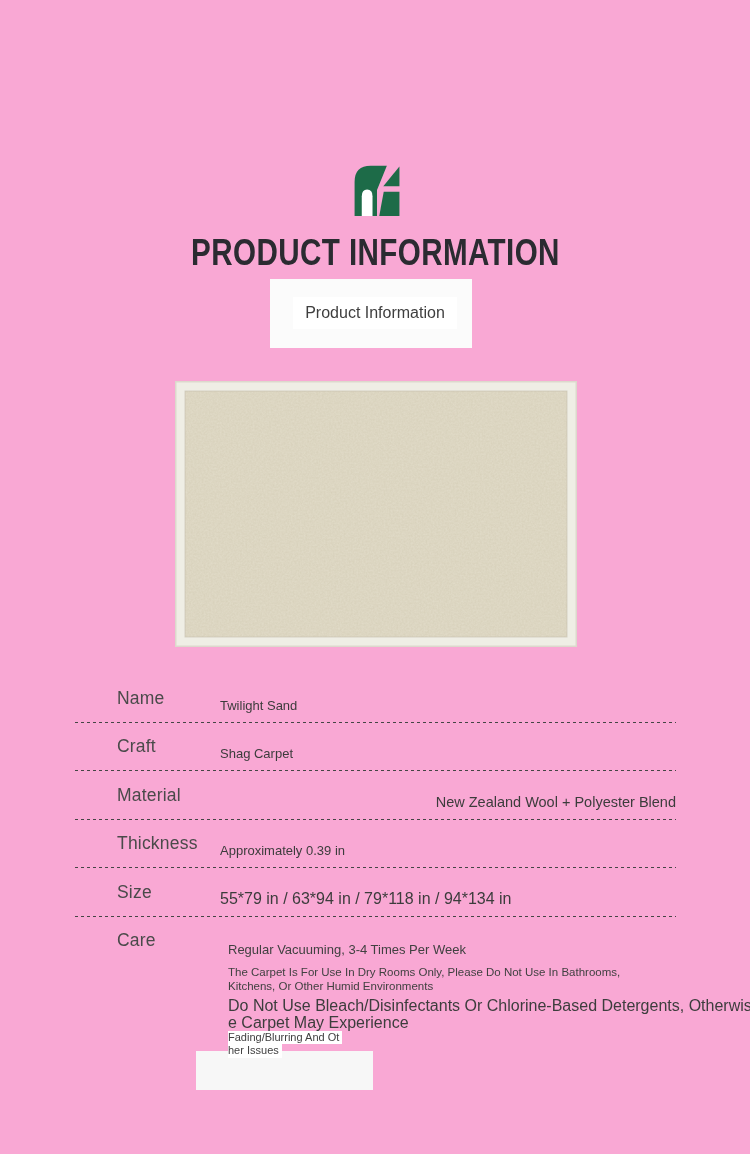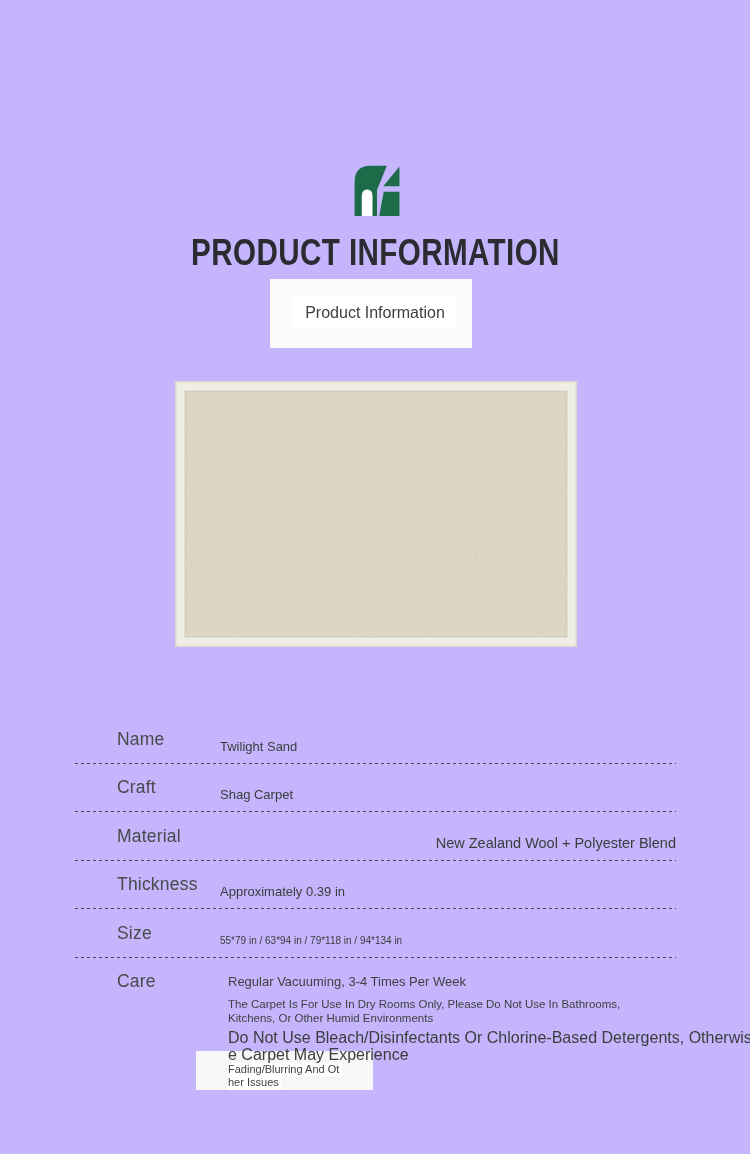--- a/index.html
+++ b/index.html
@@ -1,21 +1,21 @@
 <!DOCTYPE html>
 <html><head>
 <meta charset="utf-8">
 <style>
   html, body { margin: 0; padding: 0; background: #ffffff; }
   .page {
     position: relative;
     width: 750px;
     height: 1154px;
     margin: 0 auto;
-    background: #c4b5fd;
+    background: #f9a8d4;
     overflow: hidden;
     font-family: "Liberation Sans", "DejaVu Sans", sans-serif;
     color: #3f3f3f;
   }
 
   
   .patch { position: absolute; z-index: 0; }
   .patch-subtitle { left: 270px; top: 279px; width: 202px; height: 69px; background: #fbfbfb; }
   .patch-care { left: 196px; top: 1051px; width: 177px; height: 39px; background: #f7f7f7; }
 
@@ -69,21 +69,21 @@
     top: 381px;
     width: 402px;
     height: 266px;
     z-index: 1;
     display: block;
   }
 
   .spec-table {
     position: absolute;
     left: 75px;
-    top: 715px;
+    top: 674px;
     width: 601px;
     z-index: 1;
   }
   .spec-row {
     position: relative;
     display: flex;
     align-items: center;
     height: 48.5px;
   }
   .spec-row::after {
@@ -106,23 +106,23 @@
     color: #4a4a4a;
     letter-spacing: 0.2px;
   }
   .spec-value {
     flex: 1 1 auto;
     font-size: 13px;
     color: #3c3c3c;
     margin-top: 14px;
   }
   .spec-value.material { font-size: 14.5px; text-align: right; }
-  .spec-value.size { font-size: 10px; }
-
-  .care-lines { flex: 1 1 auto; margin-top: 3px; min-width: 0; overflow: visible; }
+  .spec-value.size { font-size: 16px; }
+
+  .care-lines { flex: 1 1 auto; margin-top: 12px; min-width: 0; overflow: visible; }
   .care-line { color: #414141; }
   .care-line.md { font-size: 13px; line-height: 15px; margin-bottom: 8px; }
   .care-line.sm { font-size: 11.5px; line-height: 14.5px; }
   .care-line.lg { font-size: 16px; line-height: 17px; white-space: nowrap; margin-top: 3px; color: #3d3d3d; }
   .care-line.lg + .care-line.lg { margin-top: 0; }
   .care-line.xs { font-size: 11px; line-height: 13.5px; background: #ffffff; width: fit-content; padding-right: 3px; }
 </style>
 </head>
 <body>
 

